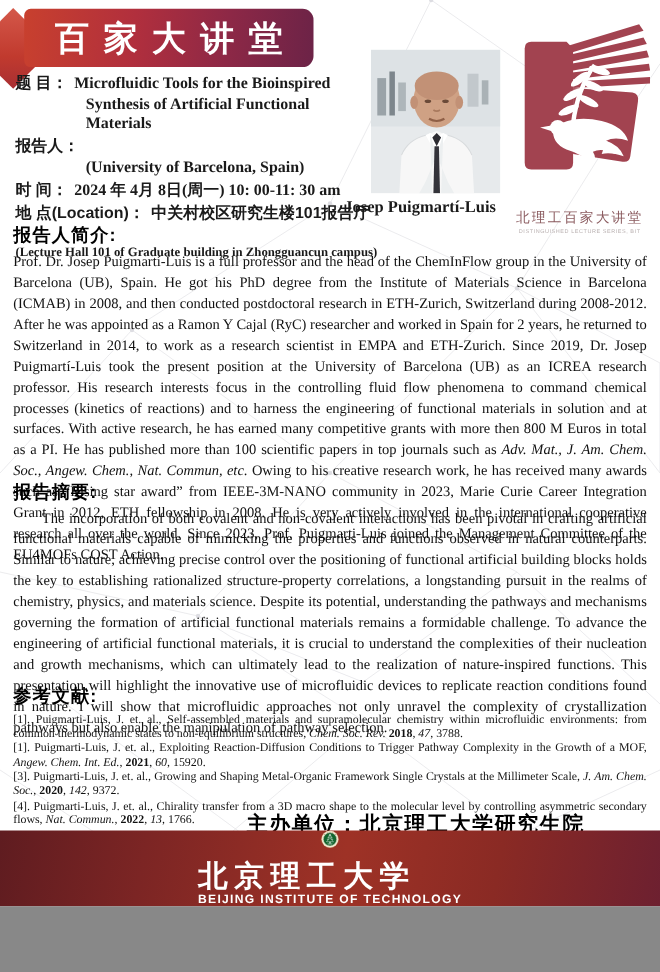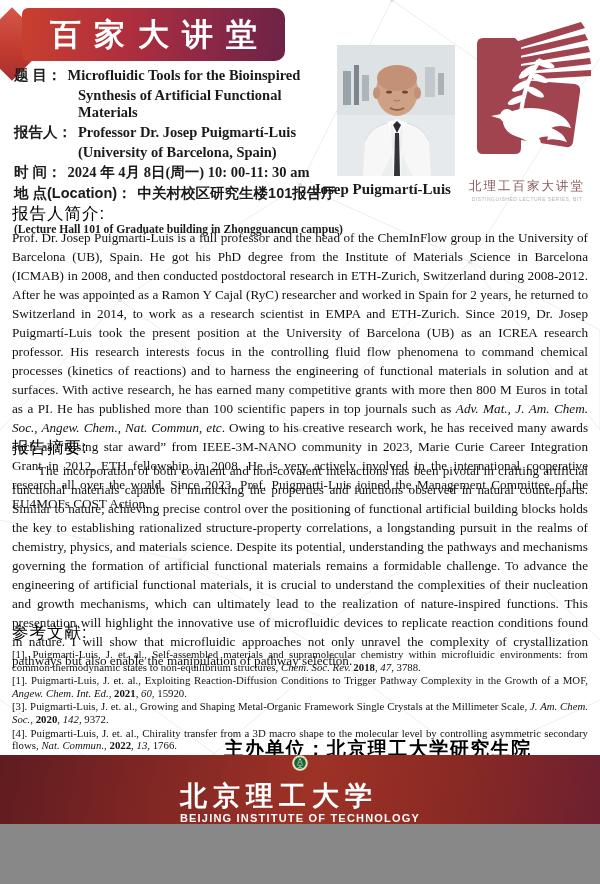--- a/index.html
+++ b/index.html
@@ -40,28 +40,28 @@
   
   .photo{ position:absolute; left:337px; top:45px; width:118px; height:131px; z-index:2; overflow:hidden; }
   .photo-caption{
     position:absolute; left:313px; top:181px; width:140px; z-index:2;
     font-family:"Liberation Serif", serif; font-weight:700; font-size:15px;
   }
 
   
   .series-logo{ position:absolute; left:458px; top:20px; width:138px; z-index:2; text-align:center; }
   .series-cn{ font-family:"Liberation Sans", sans-serif; font-size:12.5px; letter-spacing:2px;
-              color:#8a5a5e; margin-top:6px; white-space:nowrap; }
+              color:#8a5a5e; margin-top:17px; white-space:nowrap; }
   .series-en{ font-family:"Liberation Sans", sans-serif; font-size:5px; letter-spacing:0.5px;
               color:#b9b0b0; margin-top:1px; white-space:nowrap; }
 
   
   .sec-heading{
     position:absolute; left:12px; z-index:2;
-    font-family:"Liberation Sans", sans-serif; font-weight:400; font-size:16.5px;
+    font-family:"Liberation Sans", sans-serif; font-weight:700; font-size:16.5px;
     letter-spacing:1px; color:#000;text-align:right;
   }
   .body-text{
     position:absolute; left:12px; width:576px; z-index:2;
     font-size:13.2px; line-height:19px; text-align:justify; color:#111;
   }
   .indent{ text-indent:26px; }
 
   
   .refs{ position:absolute; left:12px; top:648px; width:576px; z-index:2; }
@@ -126,21 +126,20 @@
   </div>
 
   <div class="info">
     <div class="info-line">
       <span class="lbl">题 目：</span>
       <span class="val">Microfluidic Tools for the Bioinspired</span>
     </div>
     <div class="cont val">Synthesis of Artificial Functional Materials</div>
     <div class="info-line">
       <span class="lbl">报告人：</span>
-      <span class="val">Professor Dr. Josep Puigmartí-Luis</span>
     </div>
     <div class="cont val">(University of Barcelona, Spain)</div>
     <div class="info-line">
       <span class="lbl">时 间：</span>
       <span class="val">2024 年 4月 8日(周一)  10: 00-11: 30 am</span>
     </div>
     <div class="info-line">
       <span class="lbl">地 点(Location)：</span>
       <span class="val cjkval">中关村校区研究生楼101报告厅</span>
     </div>

